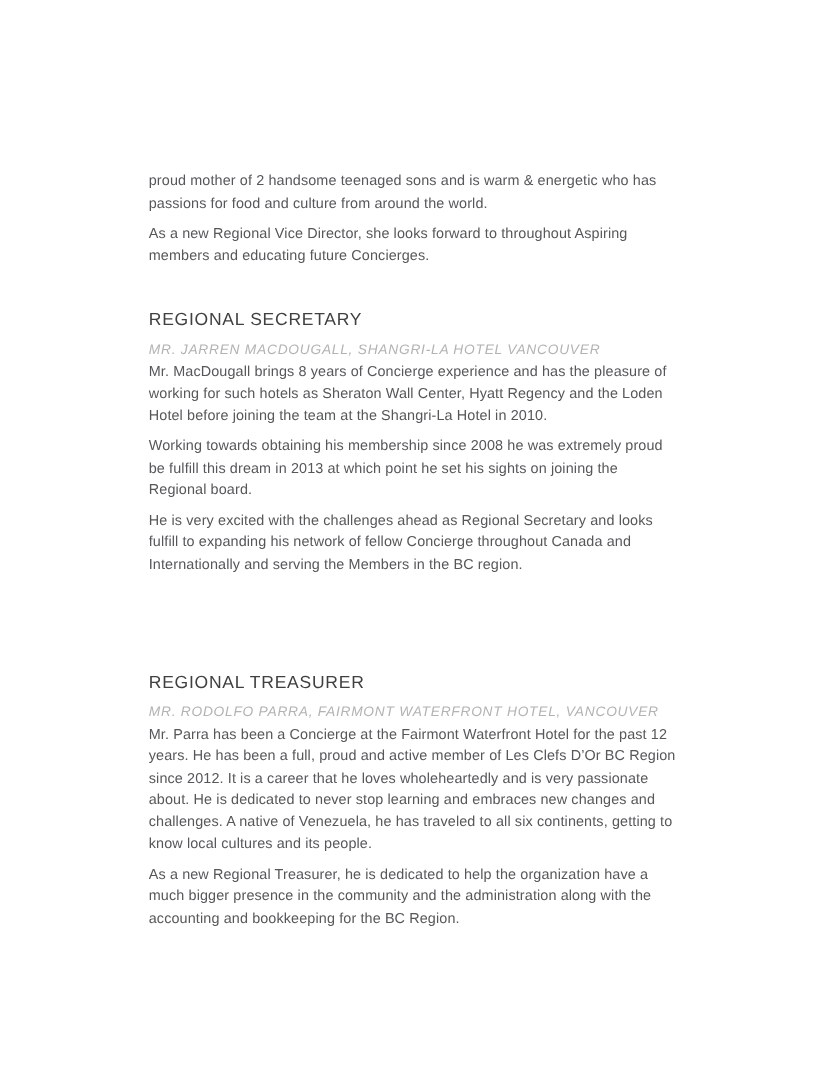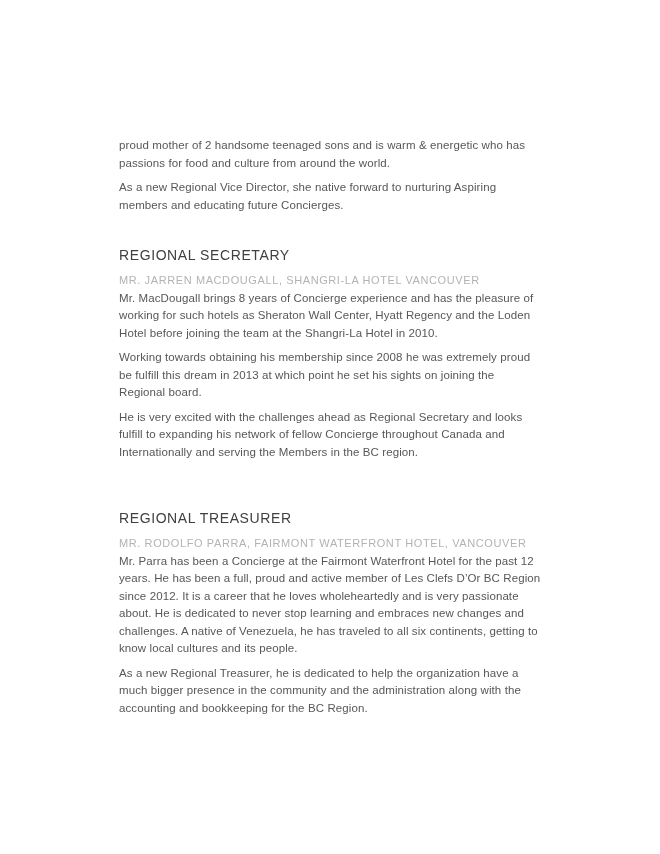--- a/index.html
+++ b/index.html
@@ -37,39 +37,40 @@
     color: #404040;
     letter-spacing: 0.6px;
   }
   .section-subheading {
     margin: 0;
     font-size: 11px;
     line-height: 17.5px;
     font-weight: normal;
     color: #b3b3b3;
     letter-spacing: 0.6px;
+    font-style: italic;
   }
   section.bio-section .section-subheading + p.body-text {
     margin-top: 0;
   }
   section.section-secretary {
     margin-top: 32px;
   }
   section.section-treasurer {
-    margin-top: 48px;
+    margin-top: 75px;
   }
 </style>
 </head>
 <body>
 
 <div class="page">
   <div class="content">
 
     <p class="body-text">proud mother of 2 handsome teenaged sons and is warm &amp; energetic who has passions for food and culture from around the world.</p>
-    <p class="body-text">As a new Regional Vice Director, she native forward to nurturing Aspiring members and educating future Concierges.</p>
+    <p class="body-text">As a new Regional Vice Director, she looks forward to throughout Aspiring members and educating future Concierges.</p>
 
     <section class="bio-section section-secretary">
       <h2 class="section-heading">REGIONAL SECRETARY</h2>
       <div class="section-subheading">MR. JARREN MACDOUGALL, SHANGRI-LA HOTEL VANCOUVER</div>
       <p class="body-text">Mr. MacDougall brings 8 years of Concierge experience and has the pleasure of working for such hotels as Sheraton Wall Center, Hyatt Regency and the Loden Hotel before joining the team at the Shangri-La Hotel in 2010.</p>
       <p class="body-text">Working towards obtaining his membership since 2008 he was extremely proud be fulfill this dream in 2013 at which point he set his sights on joining the Regional board.</p>
       <p class="body-text">He is very excited with the challenges ahead as Regional Secretary and looks fulfill to expanding his network of fellow Concierge throughout Canada and Internationally and serving the Members in the BC region.</p>
     </section>
 
     <section class="bio-section section-treasurer">

